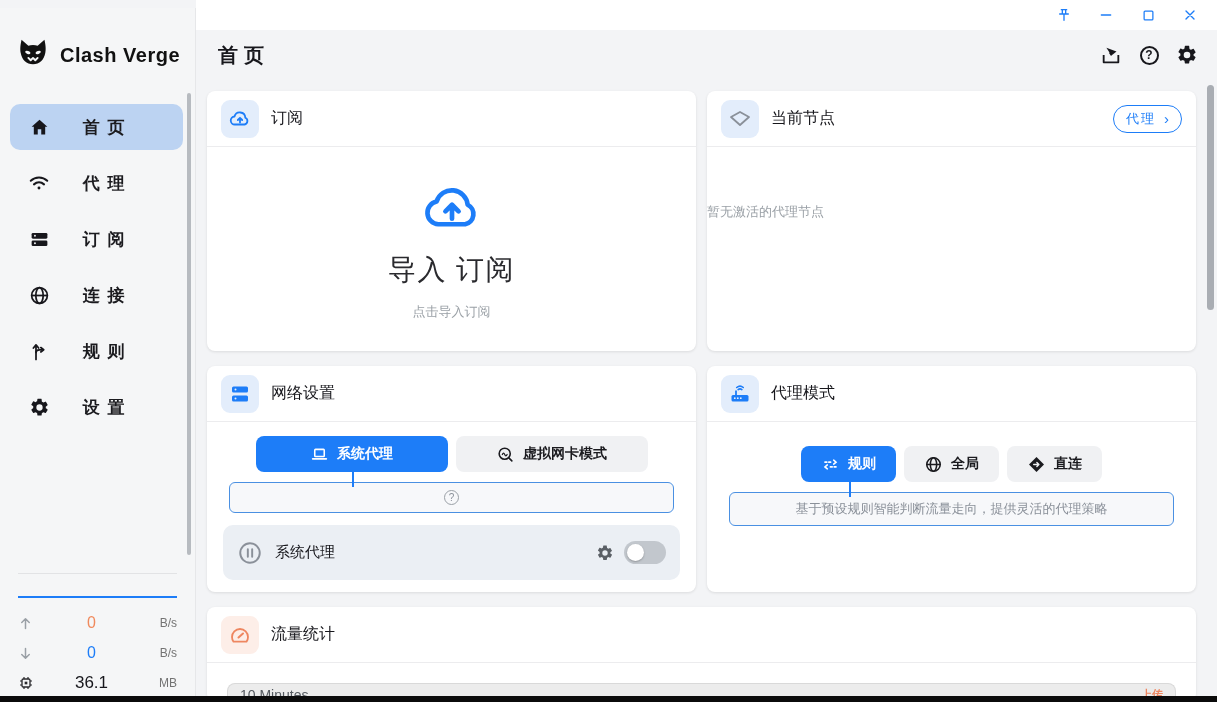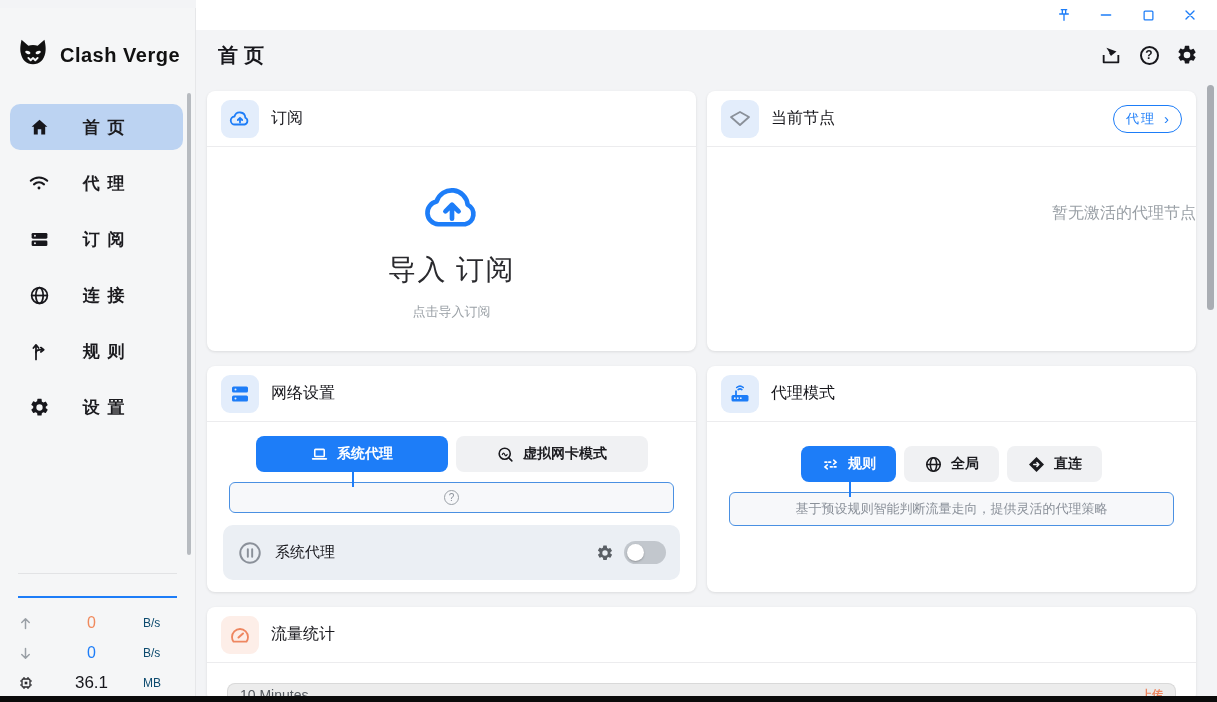--- a/index.html
+++ b/index.html
@@ -33,21 +33,21 @@
   .side-stats { position:absolute; left:0; bottom:6px; width:100%; padding:0 18px; }
   .stats-divider { height:1px; background:#e2e3e5; margin-bottom:22px; }
   .traffic-line { height:2px; background:#1d7df8; margin-bottom:10px; }
   .stat-row { display:flex; align-items:center; height:30px; }
   .stat-row .s-icon { width:22px; color:#9aa0a6; display:flex; }
   .stat-row .s-icon.dark { color:#2a2a2e; }
   .stat-val { flex:1; text-align:center; font-size:16px; }
   .stat-val.up { color:#f08a5d; }
   .stat-val.down { color:#1d7df8; }
   .stat-val.mem { color:#17171c; font-size:17px; }
-  .stat-unit { width:34px; text-align:left; font-size:12px; color:#0c4a6e; }
+  .stat-unit { width:34px; text-align:right; font-size:12px; color:#737373; }
 
   
   .main-header { position:absolute; left:196px; top:30px; right:0; height:50px;
     display:flex; align-items:center; padding:0 18px 0 22px; }
   .page-title { font-size:20px; font-weight:bold; color:#17171c; letter-spacing:0.3em; }
   .header-actions { margin-left:auto; display:flex; align-items:center; gap:14px; color:#17171c; }
   .hbtn { width:24px; height:24px; display:flex; align-items:center; justify-content:center; cursor:pointer; }
   .help-circle { width:19px; height:19px; border:2px solid #17171c; border-radius:50%;
     display:flex; align-items:center; justify-content:center; font-size:12px; font-weight:bold; }
 
@@ -70,21 +70,21 @@
     padding:4px 12px; font-size:13px; display:flex; align-items:center; gap:8px; cursor:pointer;
     background:#fff; letter-spacing:0.15em; }
 
   
   .import-area { flex:1; display:flex; flex-direction:column; align-items:center;
     justify-content:center; gap:14px; cursor:pointer; }
   .import-title { font-size:28px; color:#2a2a2e; letter-spacing:0.05em; }
   .import-hint { font-size:13px; color:#9aa0a6; }
 
   
-  .node-empty { padding-top:56px; text-align:right; font-size:16px; color:#9aa0a6; }
+  .node-empty { padding-top:56px; text-align:left; font-size:13px; color:#9aa0a6; }
 
   
   .seg-row { display:flex; justify-content:center; gap:8px; }
   .seg-btn { position:relative; height:36px; border-radius:8px; border:none; cursor:pointer;
     display:flex; align-items:center; justify-content:center; gap:8px;
     background:#f0f1f3; color:#1b1b1f; font-size:14px; font-weight:bold;
     font-family:"Liberation Sans","DejaVu Sans",sans-serif; }
   .seg-btn.active { background:#1d7df8; color:#fff; }
   .seg-btn .connector { position:absolute; left:50%; bottom:-15px; width:2px; height:15px;
     background:#1d7df8; }

